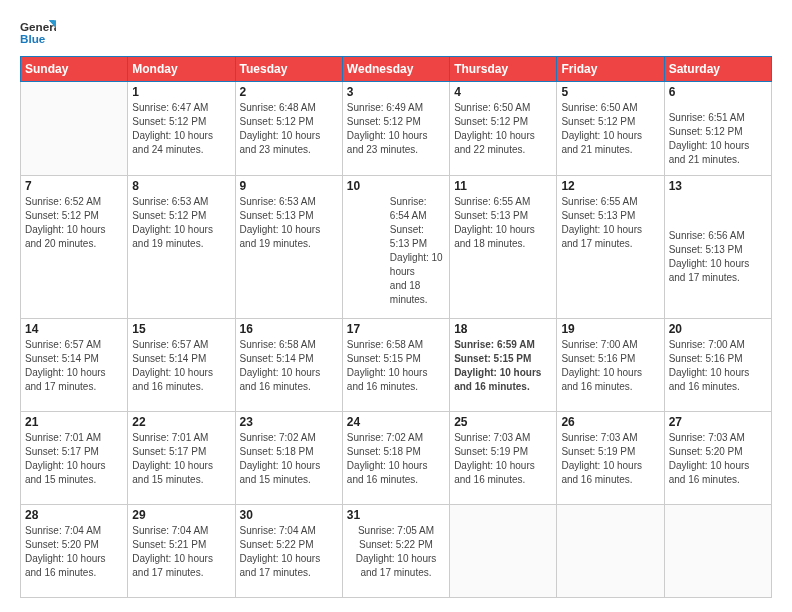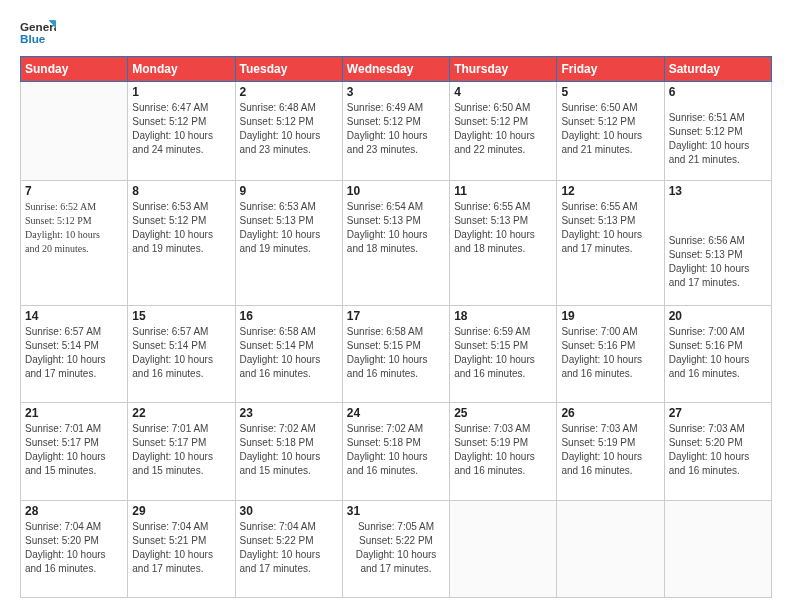--- a/index.html
+++ b/index.html
@@ -162,42 +162,42 @@
             <span class="day-num">6</span>
             <div class="day-info" style="white-space: pre-line; margin-top: 12px;">Sunrise: 6:51 AM
 Sunset: 5:12 PM
 Daylight: 10 hours
 and 21 minutes.</div>
           </td>
         </tr>
         <tr>
           <td>
             <span class="day-num">7</span>
-            <div class="day-info" style="white-space: pre-line; font-family: Liberation Serif, serif;">Sunrise: 6:52 AM
+            <div class="day-info" style="white-space: pre-line;">Sunrise: 6:52 AM
 Sunset: 5:12 PM
 Daylight: 10 hours
 and 20 minutes.</div>
           </td>
           <td>
             <span class="day-num">8</span>
             <div class="day-info" style="white-space: pre-line;">Sunrise: 6:53 AM
 Sunset: 5:12 PM
 Daylight: 10 hours
 and 19 minutes.</div>
           </td>
           <td>
             <span class="day-num">9</span>
             <div class="day-info" style="white-space: pre-line;">Sunrise: 6:53 AM
 Sunset: 5:13 PM
 Daylight: 10 hours
 and 19 minutes.</div>
           </td>
           <td>
             <span class="day-num">10</span>
-            <div class="day-info" style="white-space: pre-line;">Sunrise: 6:54 AM
+            <div class="day-info" style="white-space: pre-line; margin-left: 43px;">Sunrise: 6:54 AM
 Sunset: 5:13 PM
 Daylight: 10 hours
 and 18 minutes.</div>
           </td>
           <td>
             <span class="day-num">11</span>
             <div class="day-info" style="white-space: pre-line;">Sunrise: 6:55 AM
 Sunset: 5:13 PM
 Daylight: 10 hours
 and 18 minutes.</div>
@@ -241,21 +241,21 @@
           </td>
           <td>
             <span class="day-num">17</span>
             <div class="day-info" style="white-space: pre-line;">Sunrise: 6:58 AM
 Sunset: 5:15 PM
 Daylight: 10 hours
 and 16 minutes.</div>
           </td>
           <td>
             <span class="day-num">18</span>
-            <div class="day-info" style="white-space: pre-line;">Sunrise: 6:59 AM
+            <div class="day-info" style="white-space: pre-line; font-weight: bold;">Sunrise: 6:59 AM
 Sunset: 5:15 PM
 Daylight: 10 hours
 and 16 minutes.</div>
           </td>
           <td>
             <span class="day-num">19</span>
             <div class="day-info" style="white-space: pre-line;">Sunrise: 7:00 AM
 Sunset: 5:16 PM
 Daylight: 10 hours
 and 16 minutes.</div>

